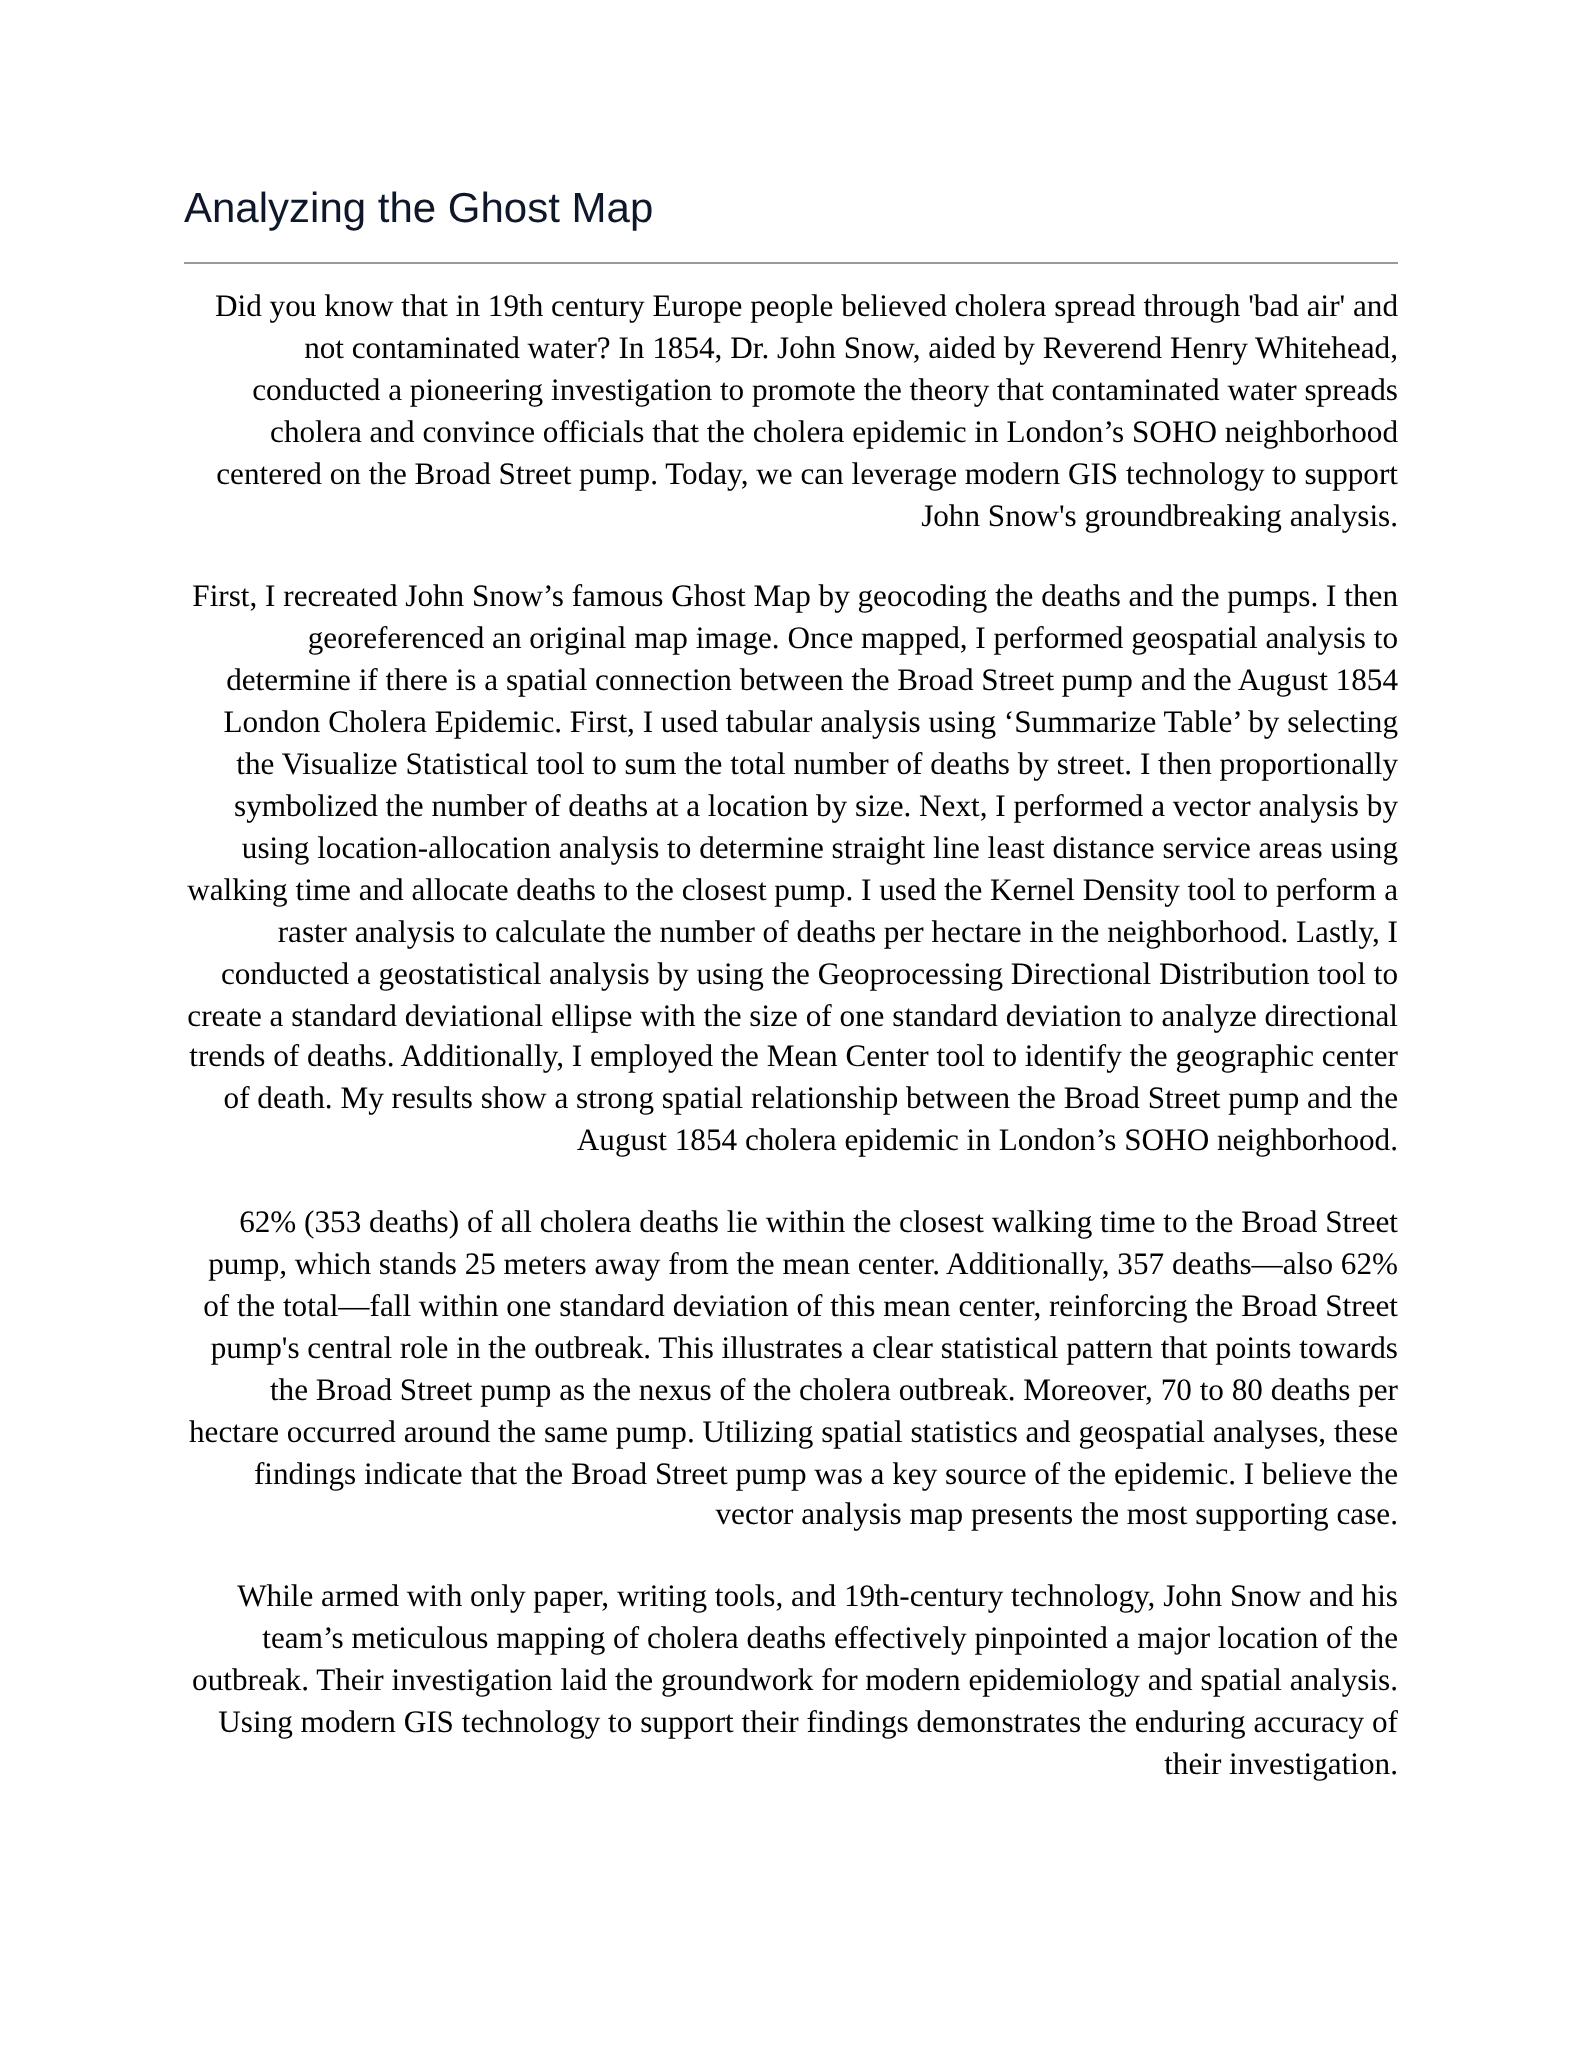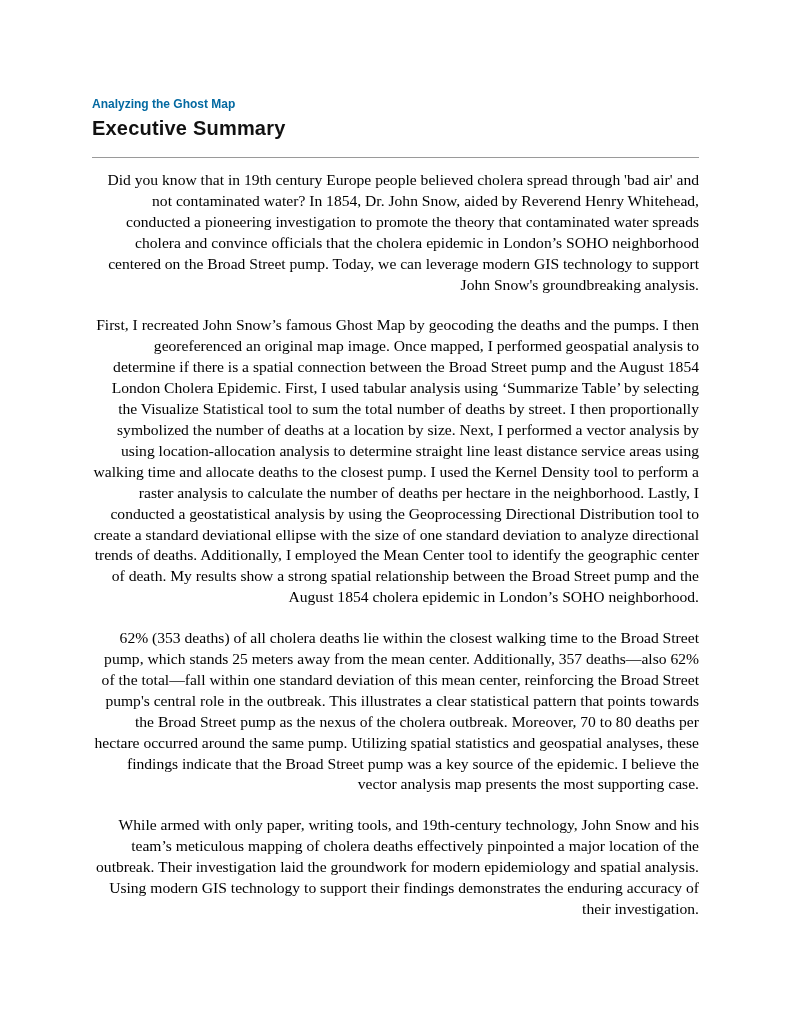--- a/index.html
+++ b/index.html
@@ -16,24 +16,24 @@
   }
   .content {
     position: absolute;
     left: 92px;
     top: 0;
     width: 607px;
     padding-top: 95px;
   }
   .doc-title {
     font-family: "Liberation Sans", sans-serif;
-    font-size: 12px;
+    font-size: 21px;
     line-height: 19px;
-    font-weight: 700;
-    color: #0369a1;
+    font-weight: 400;
+    color: #0f172a;
     margin: 0;
   }
   .doc-heading {
     font-family: "Liberation Sans", sans-serif;
     font-size: 20px;
     line-height: 24px;
     font-weight: 700;
     color: #111111;
     margin: 2px 0 0 0;
     letter-spacing: 0.2px;
@@ -55,21 +55,20 @@
   .body-text p + p {
     margin-top: 20px;
   }
 </style>
 </head>
 <body>
 
 <div class="page" style="background: rgb(255, 255, 255);">
   <div class="content">
     <p class="doc-title">Analyzing the Ghost Map</p>
-    <h1 class="doc-heading">Executive Summary</h1>
     <hr class="divider" style="border-top-color: rgb(154, 154, 154);">
     <div class="body-text">
       <p style="color: rgb(0, 0, 0);">Did you know that in 19th century Europe people believed cholera spread through 'bad air' and not contaminated water? In 1854, Dr. John Snow, aided by Reverend Henry Whitehead, conducted a pioneering investigation to promote the theory that contaminated water spreads cholera and convince officials that the cholera epidemic in London’s SOHO neighborhood centered on the Broad Street pump. Today, we can leverage modern GIS technology to support John Snow's groundbreaking analysis.</p>
       <p style="color: rgb(0, 0, 0);">First, I recreated John Snow’s famous Ghost Map by geocoding the deaths and the pumps. I then georeferenced an original map image. Once mapped, I performed geospatial analysis to determine if there is a spatial connection between the Broad Street pump and the August 1854 London Cholera Epidemic. First, I used tabular analysis using ‘Summarize Table’ by selecting the Visualize Statistical tool to sum the total number of deaths by street. I then proportionally symbolized the number of deaths at a location by size. Next, I performed a vector analysis by using location-allocation analysis to determine straight line least distance service areas using walking time and allocate deaths to the closest pump. I used the Kernel Density tool to perform a raster analysis to calculate the number of deaths per hectare in the neighborhood. Lastly, I conducted a geostatistical analysis by using the Geoprocessing Directional Distribution tool to create a standard deviational ellipse with the size of one standard deviation to analyze directional trends of deaths. Additionally, I employed the Mean Center tool to identify the geographic center of death. My results show a strong spatial relationship between the Broad Street pump and the August 1854 cholera epidemic in London’s SOHO neighborhood.</p>
       <p style="color: rgb(0, 0, 0);">62% (353 deaths) of all cholera deaths lie within the closest walking time to the Broad Street pump, which stands 25 meters away from the mean center. Additionally, 357 deaths—also 62% of the total—fall within one standard deviation of this mean center, reinforcing the Broad Street pump's central role in the outbreak. This illustrates a clear statistical pattern that points towards the Broad Street pump as the nexus of the cholera outbreak. Moreover, 70 to 80 deaths per hectare occurred around the same pump. Utilizing spatial statistics and geospatial analyses, these findings indicate that the Broad Street pump was a key source of the epidemic. I believe the vector analysis map presents the most supporting case.</p>
       <p style="color: rgb(0, 0, 0);">While armed with only paper, writing tools, and 19th-century technology, John Snow and his team’s meticulous mapping of cholera deaths effectively pinpointed a major location of the outbreak. Their investigation laid the groundwork for modern epidemiology and spatial analysis. Using modern GIS technology to support their findings demonstrates the enduring accuracy of their investigation.</p>
     </div>
   </div>
 </div>
 

